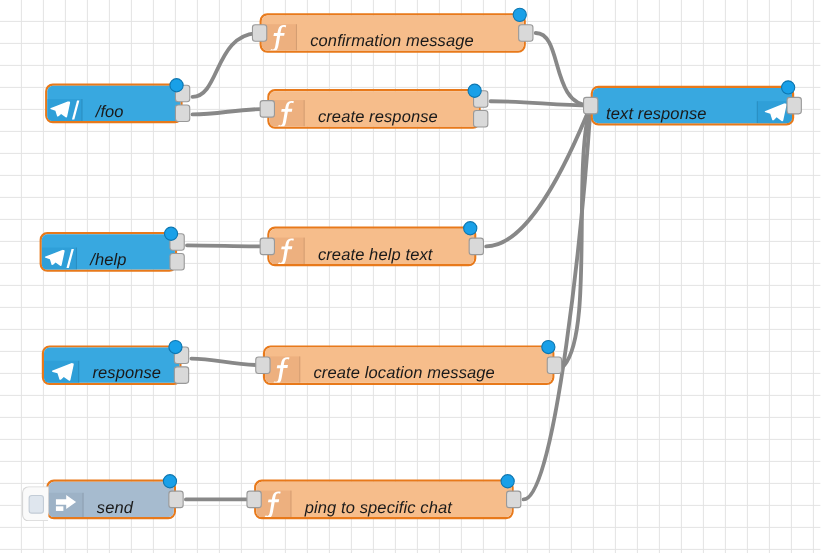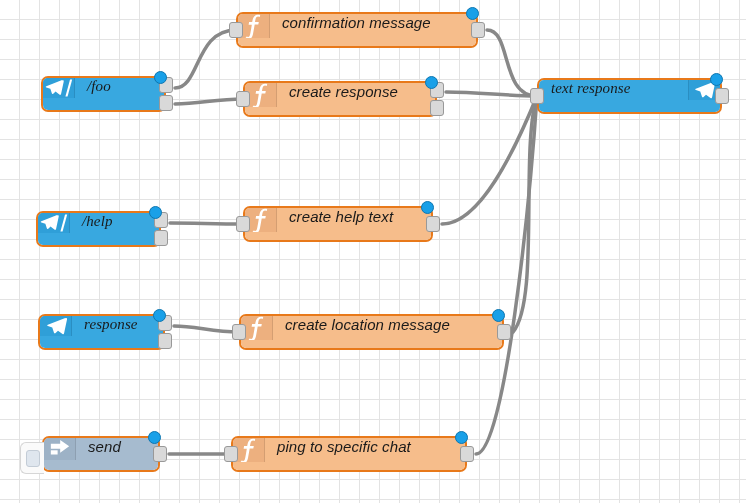--- a/index.html
+++ b/index.html
@@ -43,21 +43,21 @@
     box-sizing: border-box;
     border: 2px solid #e8791a;
     border-radius: 7px;
     display: flex;
     align-items: stretch;
     overflow: visible;
     box-shadow: 0 0 0 0 rgba(0,0,0,0);
   }
   .node .body {
     display: flex;
-    align-items: flex-start;
+    align-items: flex-end;
     width: 100%;
     border-radius: 5px;
     overflow: hidden;
   }
   .node .iconbox {
     width: 32px;
     flex: 0 0 32px;
     display: flex;
     align-items: center;
     justify-content: center;
@@ -80,21 +80,21 @@
     white-space: nowrap;
     padding: 0 12px;
     letter-spacing: .1px;
   }
   .node.icon-right .body { flex-direction: row-reverse; }
   .node.icon-right .iconbox::after { right: auto; left: 0; }
 
   
   .node.fn .body { background: #f6bd8b; }
   .node.fn .iconbox { background: #edb07f; }
-  .node.tg .body { background: #38a8e0; font-family: Liberation Serif, serif; }
+  .node.tg .body { background: #38a8e0; }
   .node.tg .iconbox { background: #2f9fd8; }
   .node.inj .body { background: #a6bbcf; }
   .node.inj .iconbox { background: #9db2c6; }
 
   
   .port {
     position: absolute;
     width: 14px;
     height: 16px;
     background: #d9d9d9;

